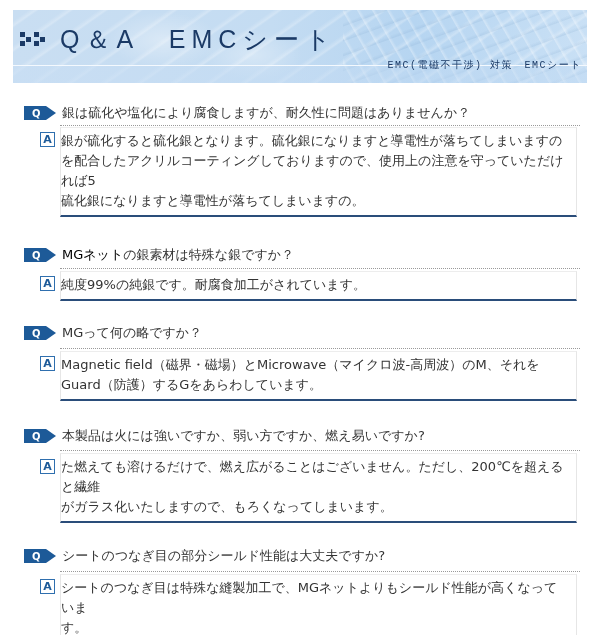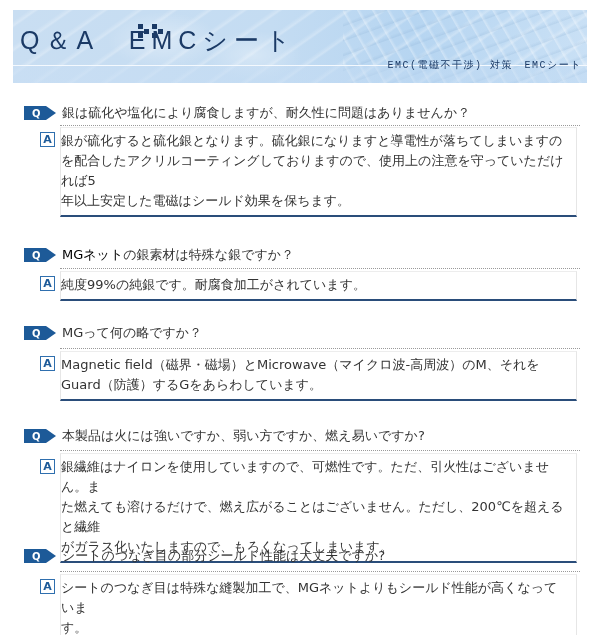--- a/index.html
+++ b/index.html
@@ -16,21 +16,21 @@
   .banner .keys { position: absolute; left: 330px; top: 0; width: 244px; height: 73px;
             background:
               repeating-linear-gradient(60deg, rgba(255,255,255,0) 0px, rgba(255,255,255,0) 9px, rgba(255,255,255,0.35) 10px, rgba(255,255,255,0) 13px),
               repeating-linear-gradient(-20deg, rgba(120,160,200,0) 0px, rgba(120,160,200,0) 10px, rgba(120,160,200,0.18) 11px, rgba(120,160,200,0) 14px);
             opacity: 0.9; }
   .banner .divider { position: absolute; left: 0; top: 55px; width: 574px; height: 1px; background: #f4f9fe; }
   .banner .lower { position: absolute; left: 0; top: 56px; width: 574px; height: 17px;
             background: linear-gradient(90deg, rgba(200,222,244,0.6), rgba(190,216,242,0.4)); }
 
   .title { position: absolute; left: 20px; top: 24px; height: 30px; display: flex; align-items: center;
-           color: #1b3a66; font-family: "Liberation Sans", "DejaVu Sans", sans-serif; font-size: 25px; letter-spacing: 6px; flex-direction: column; }
+           color: #1b3a66; font-family: "Liberation Sans", "DejaVu Sans", sans-serif; font-size: 25px; letter-spacing: 6px; }
   .title-icon { position: relative; width: 32px; height: 14px; margin-right: 8px; }
   .title-icon i { position: absolute; width: 5px; height: 5px; background: #1b3a66; display: block; }
 
   .subtitle { position: absolute; right: 18px; top: 58px; font-size: 10px; color: #1b3a66; letter-spacing: 1.5px;
               font-family: Liberation Mono, monospace; }
 
   .qa { position: absolute; left: 0; width: 600px; }
   .q-badge { position: absolute; left: 24px; width: 32px; height: 14px; }
   .q-badge svg { display: block; }
   .q-text { position: absolute; left: 62px; font-size: 13px; color: #333; white-space: nowrap; }
@@ -72,21 +72,21 @@
         <path d="M0 0 H22 L32 7 L22 14 H0 Z" fill="#1d5a98"></path>
         <text x="8" y="11" font-size="10" font-weight="bold" fill="#fff" font-family="DejaVu Sans, sans-serif">Q</text>
       </svg>
   </div>
   <div class="q-text" style="top:104px">銀は硫化や塩化により腐食しますが、耐久性に問題はありませんか？</div>
   <div class="dotted" style="top:125px"></div>
   <div class="a-badge" style="top:132px">A</div>
   <div class="a-box" style="top:127px">
     <div>銀が硫化すると硫化銀となります。硫化銀になりますと導電性が落ちてしまいますの</div>
     <div>を配合したアクリルコーティングしておりますので、使用上の注意を守っていただければ5</div>
-    <div>年以上安定した電磁はシールド効果を保ちます。</div>
+    <div>硫化銀になりますと導電性が落ちてしまいますの。</div>
   </div>
 </div>
 
 <div class="qa" style="top:0">
   <div class="q-badge" style="top:248px">
     <svg width="32" height="14" viewBox="0 0 32 14">
         <path d="M0 0 H22 L32 7 L22 14 H0 Z" fill="#1d5a98"></path>
         <text x="8" y="11" font-size="10" font-weight="bold" fill="#fff" font-family="DejaVu Sans, sans-serif">Q</text>
       </svg>
   </div>
@@ -120,21 +120,20 @@
   <div class="q-badge" style="top:429px">
     <svg width="32" height="14" viewBox="0 0 32 14">
         <path d="M0 0 H22 L32 7 L22 14 H0 Z" fill="#1d5a98"></path>
         <text x="8" y="11" font-size="10" font-weight="bold" fill="#fff" font-family="DejaVu Sans, sans-serif">Q</text>
       </svg>
   </div>
   <div class="q-text" style="top:427px">本製品は火には強いですか、弱い方ですか、燃え易いですか?</div>
   <div class="dotted" style="top:450px"></div>
   <div class="a-badge" style="top:459px">A</div>
   <div class="a-box" style="top:453px">
-    <div>銀繊維はナイロンを使用していますので、可燃性です。ただ、引火性はございません。ま</div>
     <div>た燃えても溶けるだけで、燃え広がることはございません。ただし、200℃を超えると繊維</div>
     <div>がガラス化いたしますので、もろくなってしまいます。</div>
   </div>
 </div>
 
 <div class="qa" style="top:0">
   <div class="q-badge" style="top:549px">
     <svg width="32" height="14" viewBox="0 0 32 14">
         <path d="M0 0 H22 L32 7 L22 14 H0 Z" fill="#1d5a98"></path>
         <text x="8" y="11" font-size="10" font-weight="bold" fill="#fff" font-family="DejaVu Sans, sans-serif">Q</text>

